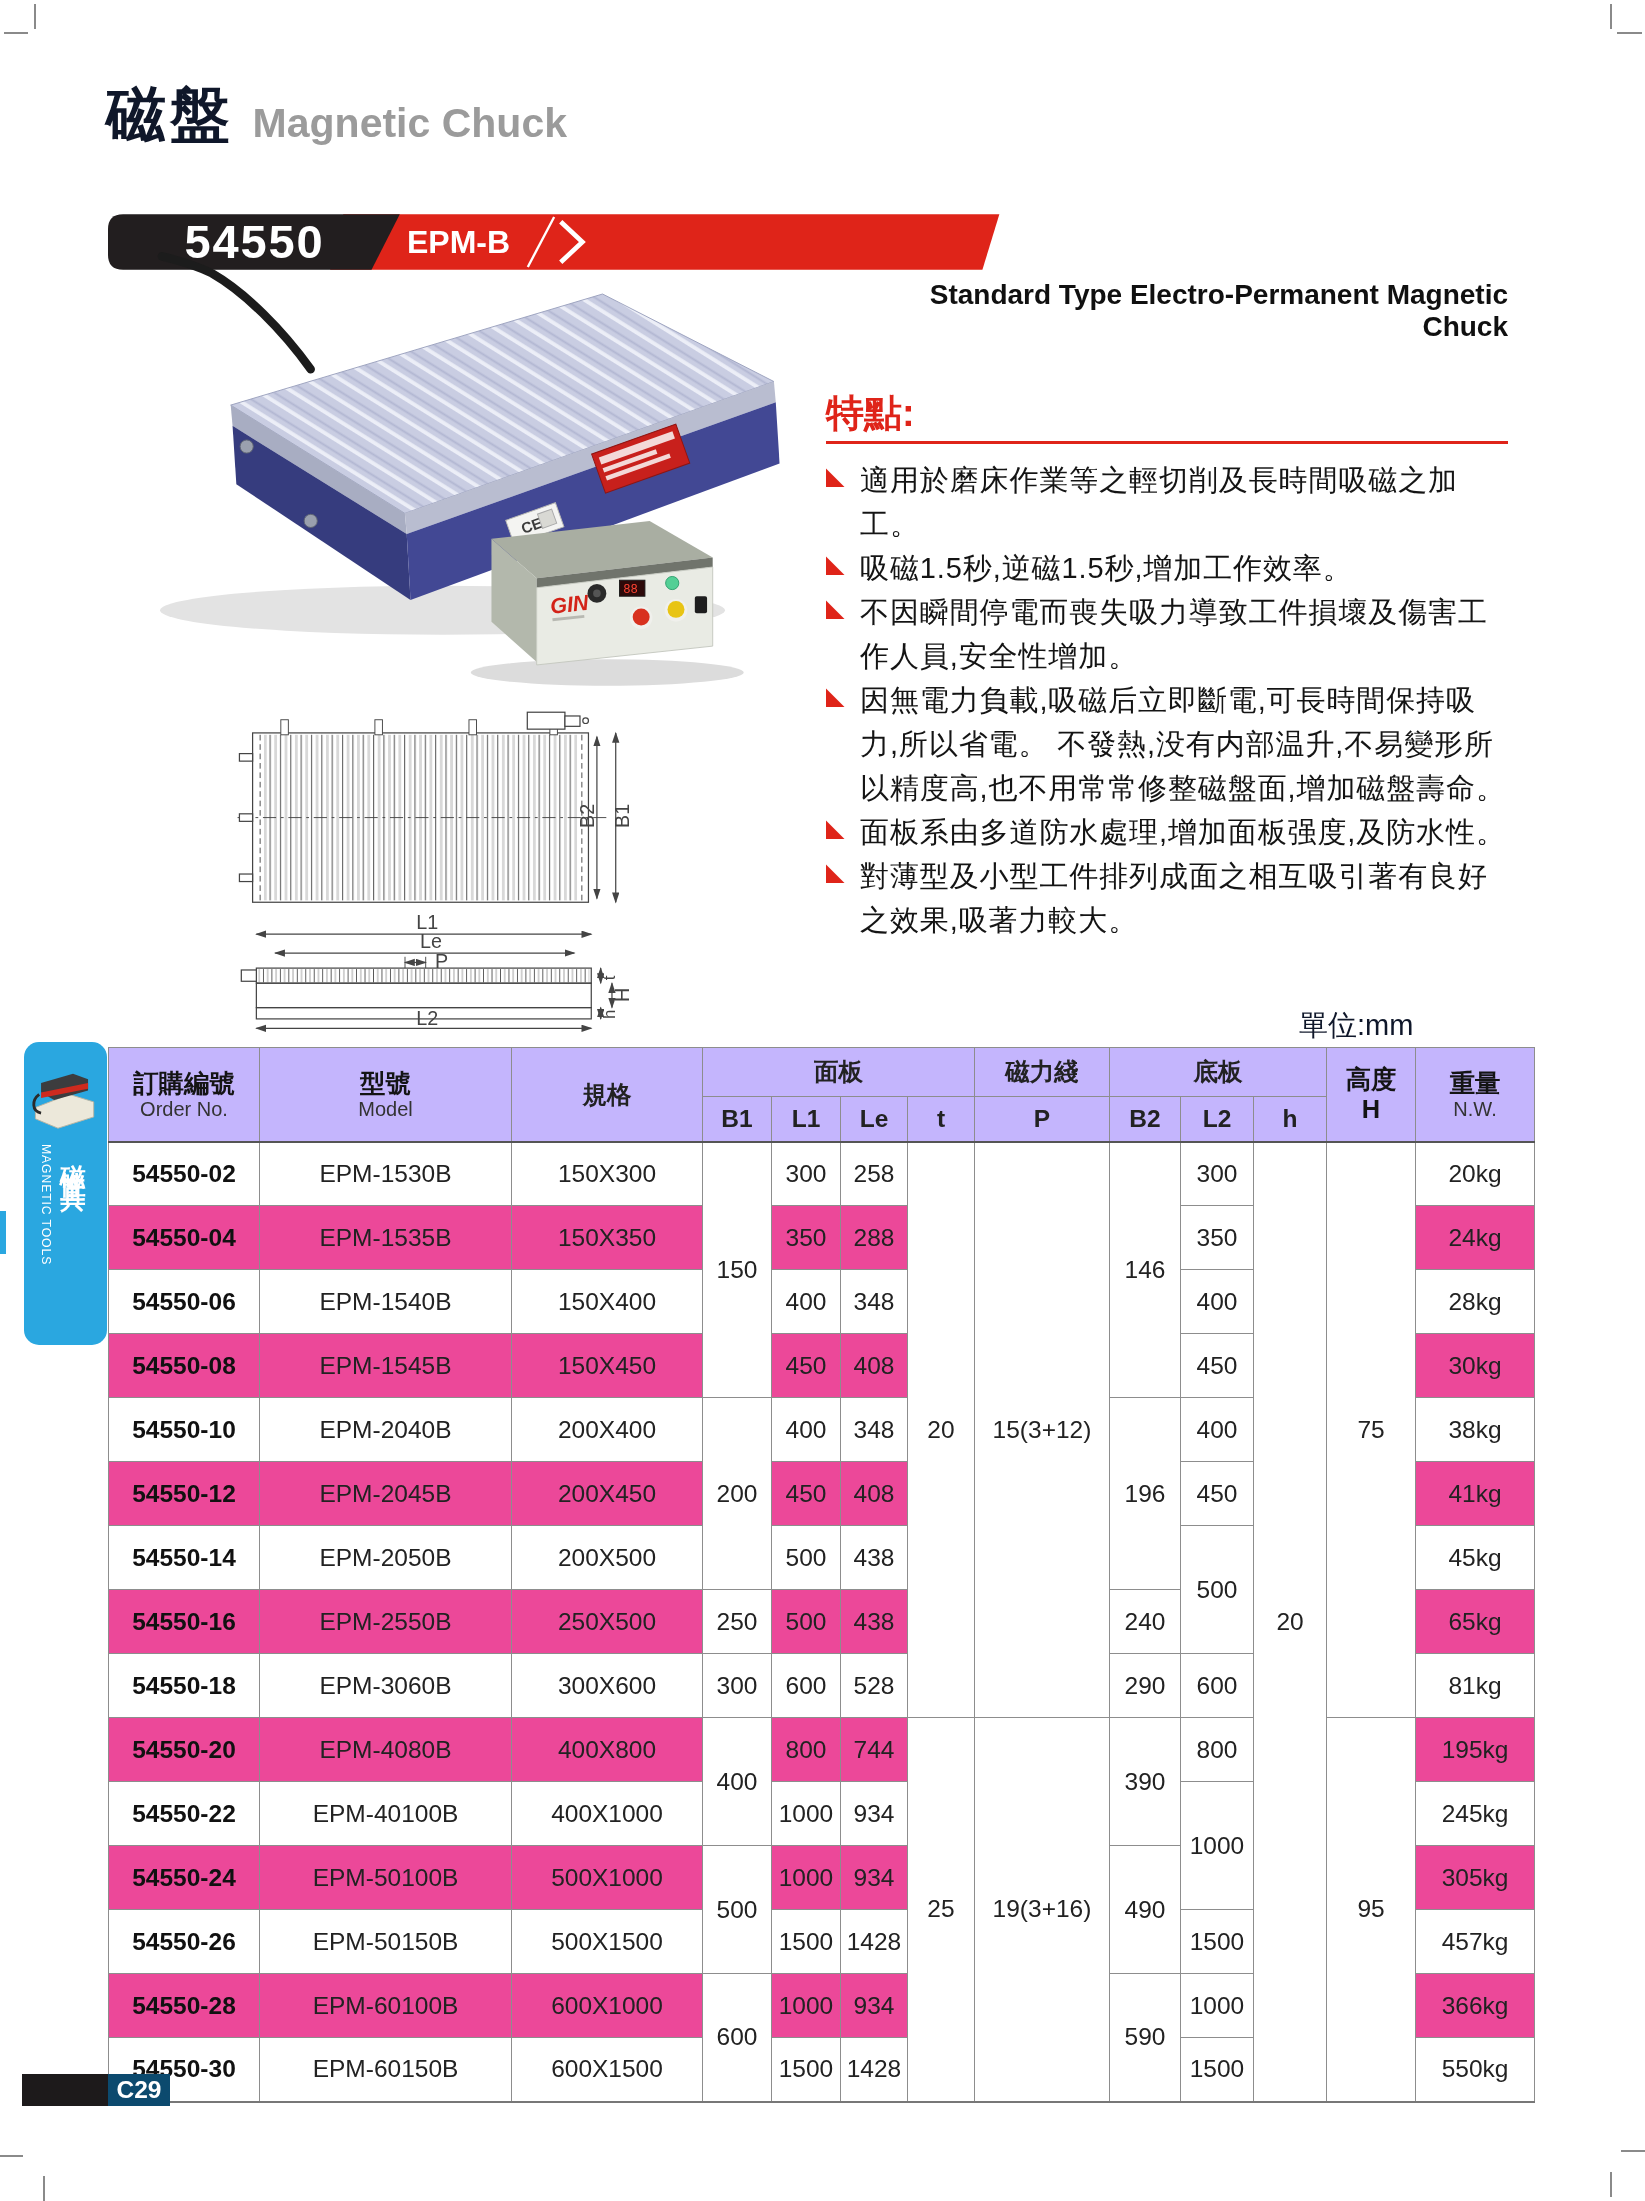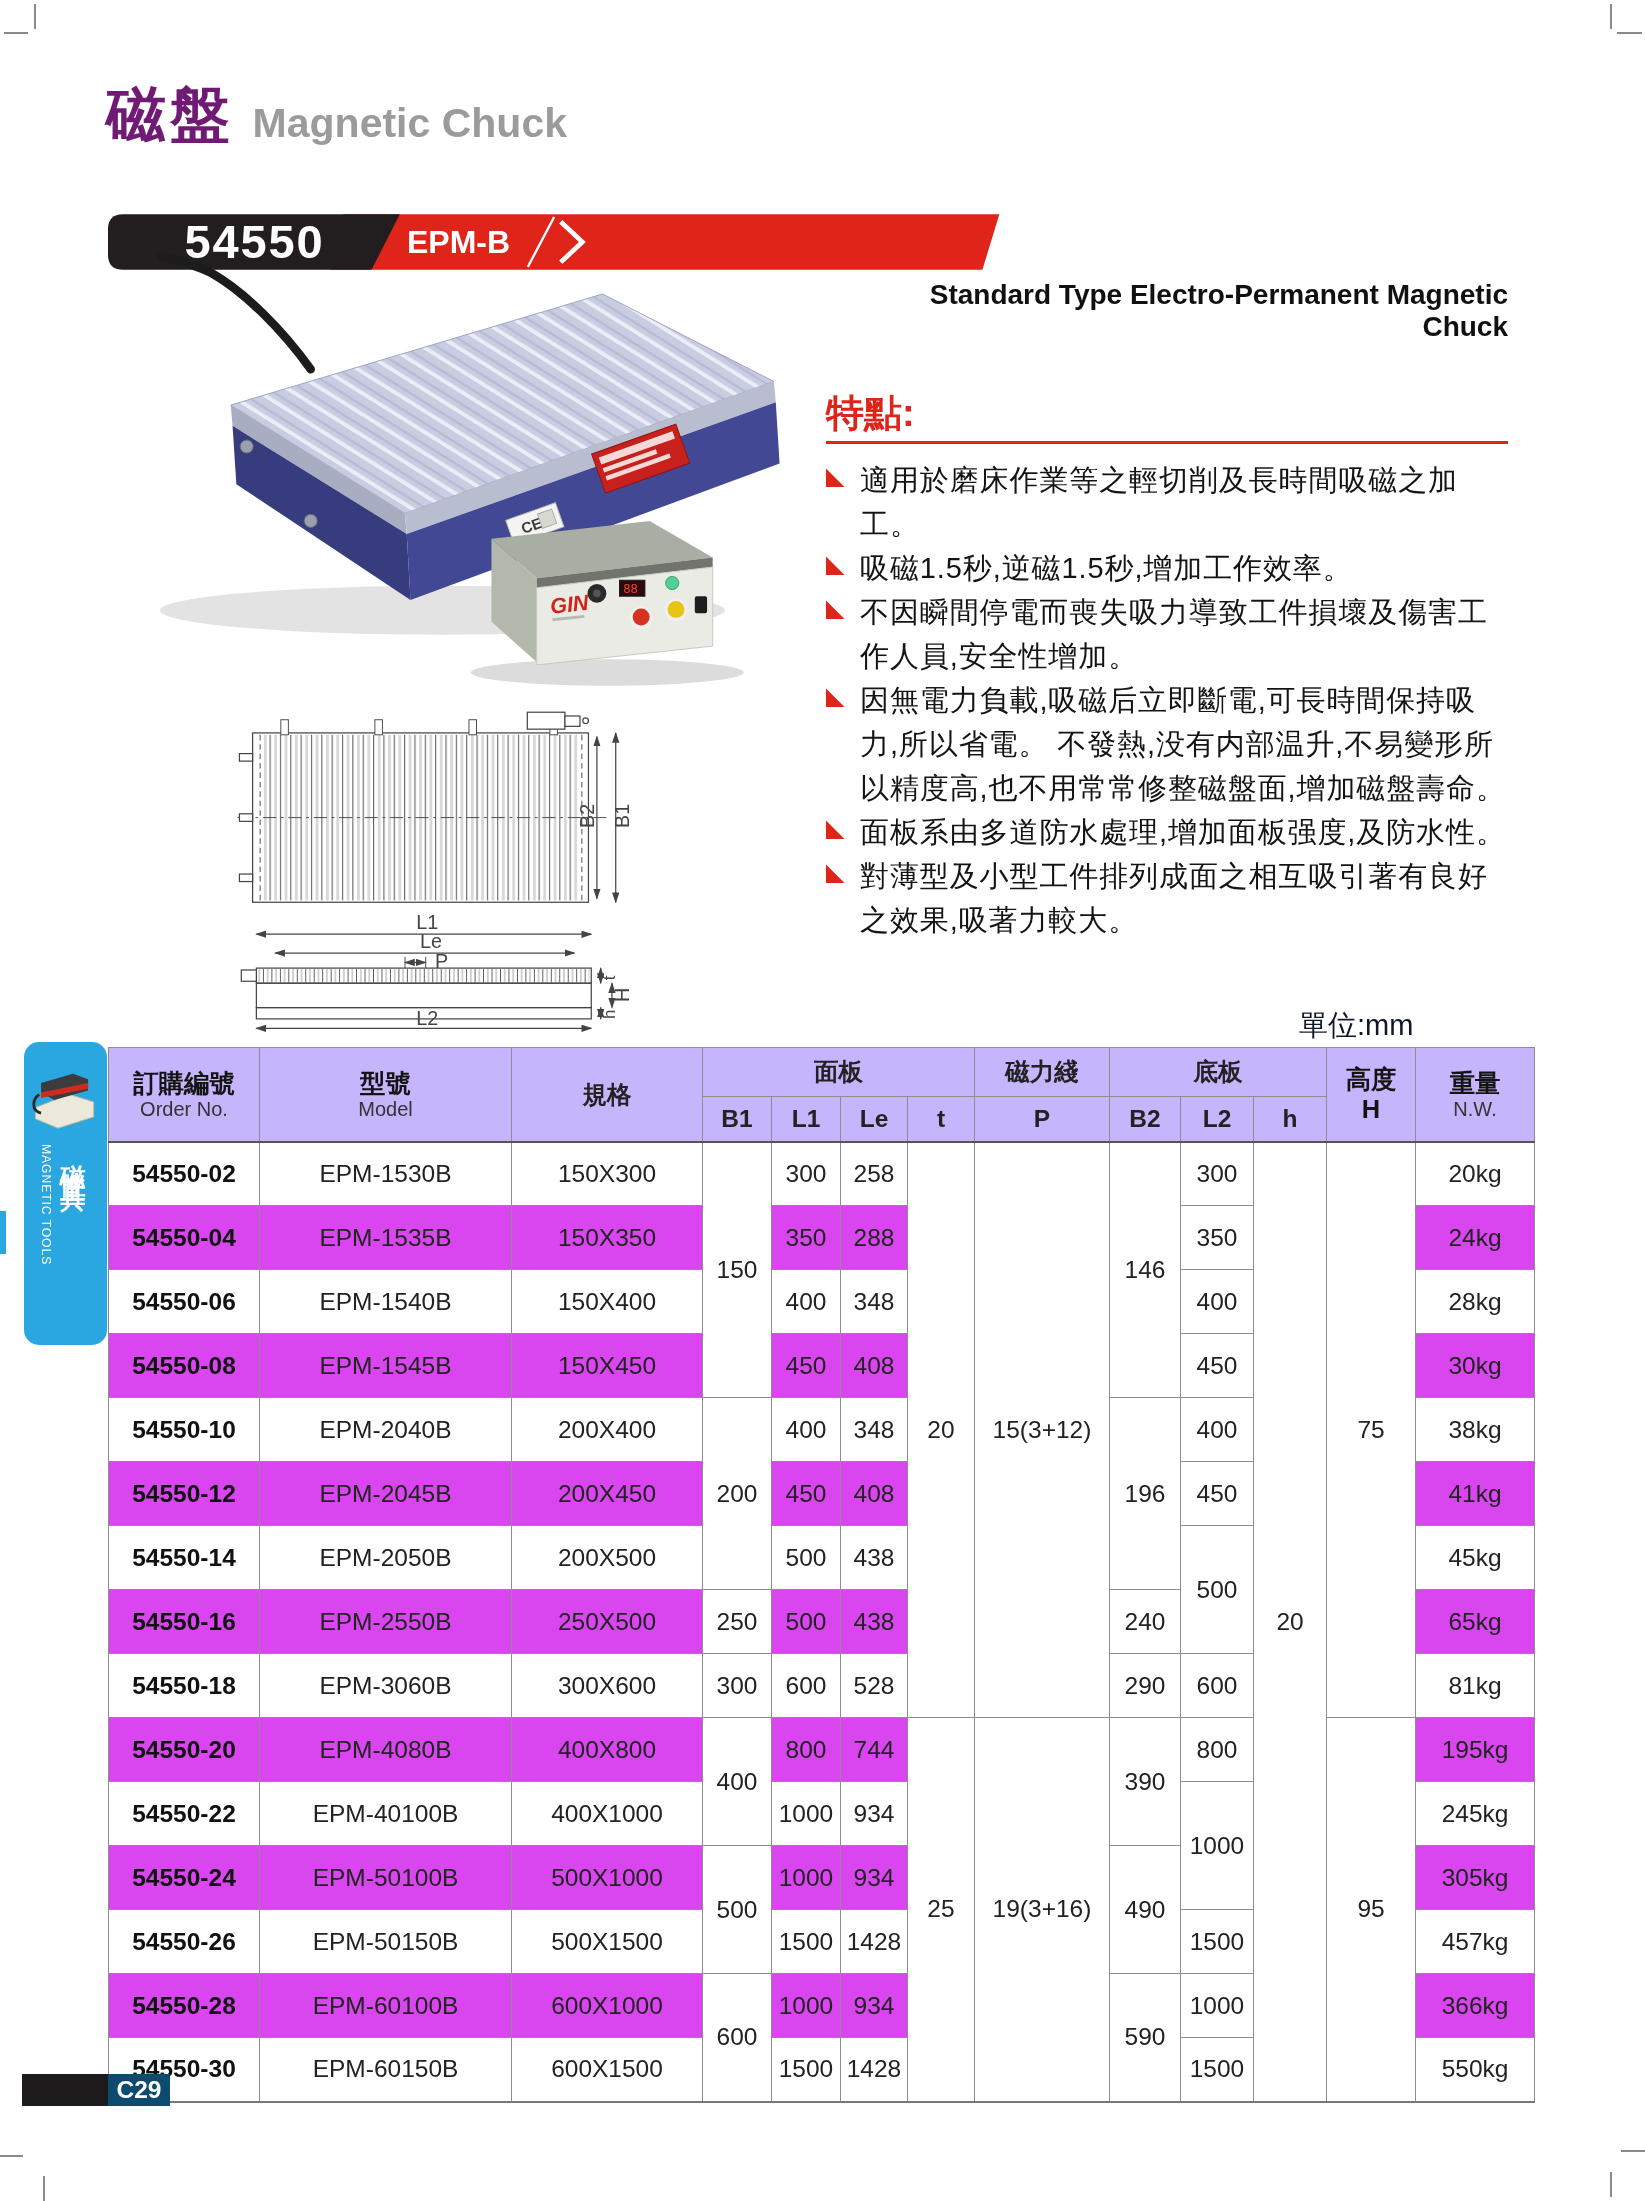--- a/index.html
+++ b/index.html
@@ -4,21 +4,21 @@
 <style>
   html,body{margin:0;padding:0;background:#fff;}
   .page{position:relative;width:1645px;height:2202px;background:#fff;overflow:hidden;
         font-family:"Liberation Sans",sans-serif;color:#1a1a1a;}
 
   
   .mark{position:absolute;background:#8a8a8a;}
 
   
   .title-row{position:absolute;left:106px;top:85px;display:flex;align-items:flex-end;gap:19px;}
-  .title-zh{font-size:60px;font-weight:bold;color:#701a75;line-height:1;letter-spacing:3.8px;}
+  .title-zh{font-size:60px;font-weight:bold;color:#0f172a;line-height:1;letter-spacing:3.8px;}
   .title-en{font-size:41px;font-weight:bold;color:#9b9b9b;line-height:1.05;}
 
   
   .banner{position:absolute;left:108px;top:214px;width:897px;height:48px;}
   .banner svg.bg{position:absolute;left:0;top:0;}
   .banner .code{position:absolute;left:38px;top:0;width:217px;height:56px;line-height:56px;
       text-align:center;font-size:47px;font-weight:bold;color:#fff;letter-spacing:1.9px;}
   .banner .series{position:absolute;left:287px;top:0;width:127px;height:56px;line-height:57px;
       text-align:center;font-size:32px;font-weight:bold;color:#fff;}
   .banner .zh{position:absolute;left:485px;top:0;height:56px;line-height:56px;
@@ -46,21 +46,21 @@
       font-size:24.5px;color:#222;}
   .spec-table thead td{background:#c4b5fd;}
   .hz{font-size:25.4px;font-weight:bold;color:#141414;line-height:1.2;}
   .he{font-size:20px;font-weight:normal;color:#333;line-height:1.1;}
   .hb{border-bottom:2.8px solid #555 !important;}
   .spec-table{border-top:1.9px solid #555;border-bottom:2.8px solid #777;}
   .spec-table thead tr:nth-child(1){height:49px;}
   .spec-table thead tr:nth-child(2){height:45px;}
   .spec-table tbody tr{height:64px;}
   .spec-table td.ord{font-weight:bold;color:#111;}
-  .spec-table tr.band td.s{background:#d946ef;}
+  .spec-table tr.band td.s{background:#ec4899;}
   .spec-table tr.band td{border-top:1.9px solid #777;}
   .spec-table tr.band + tr td{border-top:1.9px solid #777;}
 
   
   .side-tab{position:absolute;left:23.5px;top:1042px;width:83px;height:303px;background:#2aa7e0;
       border-radius:15px;}
   .side-bleed{position:absolute;left:0;top:1211px;width:5.6px;height:43px;background:#2aa7e0;}
   .side-text{position:absolute;left:0;top:102px;width:83px;display:flex;flex-direction:row;
       justify-content:center;gap:3.8px;}
   .side-en{writing-mode:vertical-rl;font-size:12.2px;color:#fff;letter-spacing:0.9px;height:179px;}

